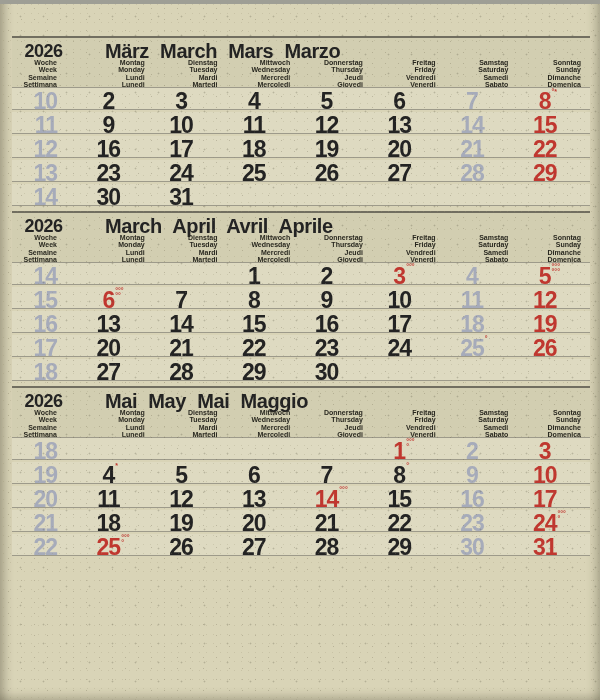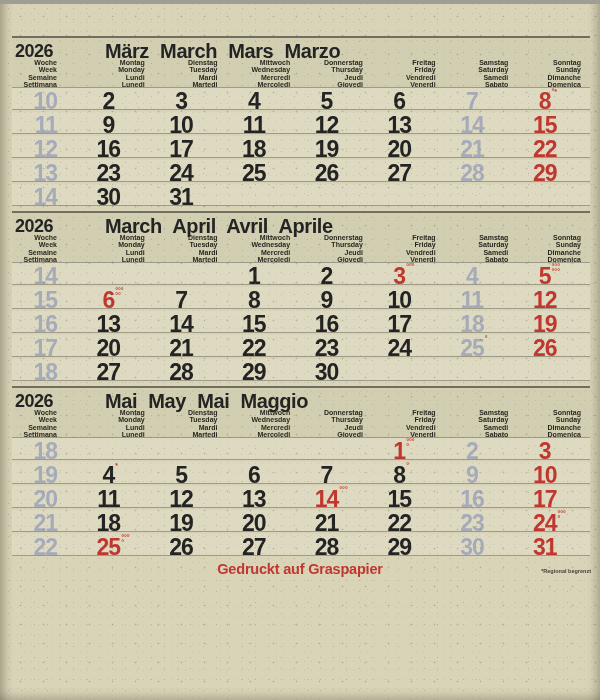--- a/index.html
+++ b/index.html
@@ -24,21 +24,21 @@
   .sheet{position:absolute;top:36px;left:0;right:0;z-index:1;}
   .month-block{margin:0 0 5px 0;}
   
   .band{
     position:relative;height:52px;margin:0 10px 0 12px;
     background:var(--band,#d2ceb1);
     border-top:2px solid #716e60;border-bottom:1px solid #9d9a8a;
     box-sizing:border-box;
   }
   .band-year{
-    position:absolute;left:3px;top:3px;width:57px;text-align:left;
+    position:absolute;left:3px;top:3px;width:57px;text-align:center;
     font-size:18px;font-weight:bold;letter-spacing:-.5px;color:var(--black,#232323);
   }
   .band-title{
     position:absolute;left:93px;top:2px;
     font-size:20px;font-weight:bold;letter-spacing:-.4px;word-spacing:6px;
     color:var(--black,#232323);
   }
   .band-days{
     position:absolute;left:3px;right:9px;top:21px;display:flex;
   }
@@ -582,19 +582,15 @@
           </div>
           <div class="cell">
             <span class="num gray">30</span>
           </div>
           <div class="cell">
             <span class="num red">31</span>
           </div>
         </div>
       </section>
     </div>
-  <div class="footer">
-    <span class="footer-text">Gedruckt auf Graspapier</span>
-    <span class="footnote">*Regional begrenzt</span>
-  </div>
 </div>
 
 <div class="speckle"></div>
 
 </body></html>

